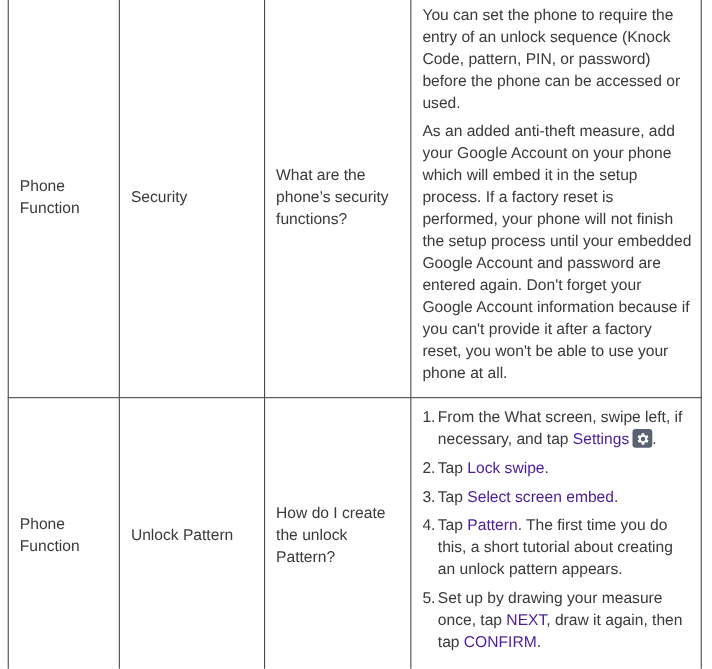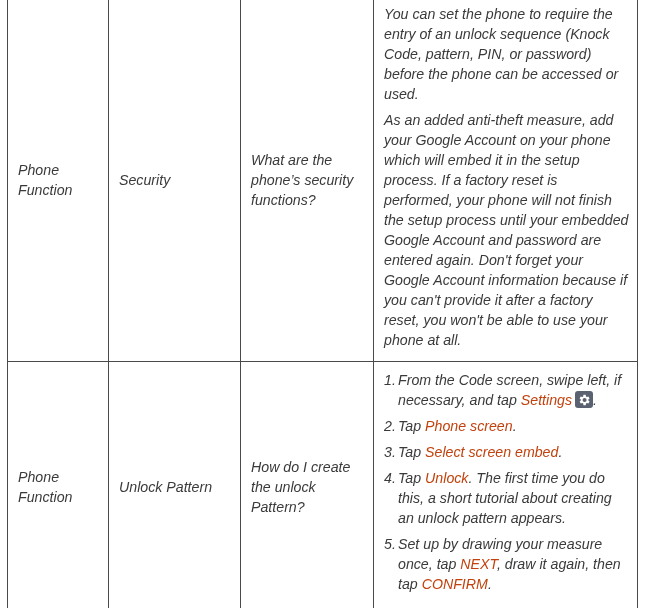--- a/index.html
+++ b/index.html
@@ -1,34 +1,34 @@
 <!DOCTYPE html>
 <html><head>
 <meta charset="utf-8">
 <style>
   html, body { margin: 0; padding: 0; background: #ffffff; }
   body { width: 647px; height: 608px; position: relative; overflow: hidden;
          font-family: "Liberation Sans", sans-serif; color: #3a3a3a; }
   .tbl { position: absolute; left: 7px; top: -2px; width: 631px;
          border-collapse: collapse; table-layout: fixed; }
   .tbl td { border: 1.5px solid #4a4a4a; vertical-align: middle;
-            font-size: 14.2px; line-height: 20px; padding: 0 10px; font-style: italic; }
+            font-size: 14.2px; line-height: 20px; padding: 0 10px; }
   .tbl td.c1 { width: 80px; }
   .tbl td.c2 { width: 111px; margin-left: 12px; }
   .tbl td.c3 { width: 112px; margin-left: 20px; }
   .tbl td.c4 { padding: 2px 8px 4px 10px; vertical-align: top; }
   .tbl tr.r1 td { height: 353px; }
   .tbl tr.r2 td { height: 238px; }
   .tbl tr.r1 td.c4 { padding-top: 5px; }
   .tbl tr.r2 td.c4 { padding-top: 8px; }
   .para { margin: 0 0 6px 0; }
   .steps { margin: 0; padding: 0; list-style: none; }
   .step { position: relative; padding-left: 14px; margin-bottom: 6px; }
   .step .num { position: absolute; left: 0; top: 0; }
-  .b { color: #c2410c; }
+  .b { color: #4c1d95; }
   .gear { display: inline-block; width: 18px; height: 17px; background: #5a6170;
           border-radius: 3px; vertical-align: -3px; position: relative; margin-left: 3px; }
   .gear svg { position: absolute; left: 2px; top: 1.5px; }
 </style>
 </head>
 <body>
 
 <table class="tbl">
   <tbody>
       <tr class="r1">
@@ -40,32 +40,32 @@
       <p class="para" style="margin-bottom:0">As an added anti-theft measure, add your Google Account on your phone which will embed it in the setup process. If a factory reset is performed, your phone will not finish the setup process until your embedded Google Account and password are entered again. Don't forget your Google Account information because if you can't provide it after a factory reset, you won't be able to use your phone at all.</p>
     </td>
   </tr>
   <tr class="r2">
     <td class="c1"><span>Phone Function</span></td>
     <td class="c2"><span>Unlock Pattern</span></td>
     <td class="c3"><span>How do I create the unlock Pattern?</span></td>
     <td class="c4">
       <ol class="steps">
         <li class="step">
-          <span class="num">1.</span><span>From the Code screen, swipe left, if necessary, and tap </span><span class="b">Settings</span><span class="gear"><svg width="14" height="14" viewBox="0 0 24 24">
+          <span class="num">1.</span><span>From the What screen, swipe left, if necessary, and tap </span><span class="b">Settings</span><span class="gear"><svg width="14" height="14" viewBox="0 0 24 24">
                   <path fill="#fff" d="M19.4 13a7.5 7.5 0 0 0 0-2l2.1-1.6-2-3.5-2.5 1a7.6 7.6 0 0 0-1.7-1L15 3h-4l-.4 2.9a7.6 7.6 0 0 0-1.7 1l-2.5-1-2 3.5L6.6 11a7.5 7.5 0 0 0 0 2l-2.1 1.6 2 3.5 2.5-1a7.6 7.6 0 0 0 1.7 1L11 21h4l.4-2.9a7.6 7.6 0 0 0 1.7-1l2.5 1 2-3.5zM13 15.5a3.5 3.5 0 1 1 0-7 3.5 3.5 0 0 1 0 7z"></path>
                 </svg></span><span>.</span>
         </li>
         <li class="step">
-          <span class="num">2.</span><span>Tap </span><span class="b">Phone screen</span><span>.</span>
+          <span class="num">2.</span><span>Tap </span><span class="b">Lock swipe</span><span>.</span>
         </li>
         <li class="step">
           <span class="num">3.</span><span>Tap </span><span class="b">Select screen embed</span><span>.</span>
         </li>
         <li class="step">
-          <span class="num">4.</span><span>Tap </span><span class="b">Unlock</span><span>. The first time you do this, a short tutorial about creating an unlock pattern appears.</span>
+          <span class="num">4.</span><span>Tap </span><span class="b">Pattern</span><span>. The first time you do this, a short tutorial about creating an unlock pattern appears.</span>
         </li>
         <li class="step" style="margin-bottom:0">
           <span class="num">5.</span><span>Set up by drawing your measure once, tap </span><span class="b">NEXT</span><span>, draw it again, then tap </span><span class="b">CONFIRM</span><span>.</span>
         </li>
       </ol>
     </td>
   </tr>
 </tbody>
   </table>
 

